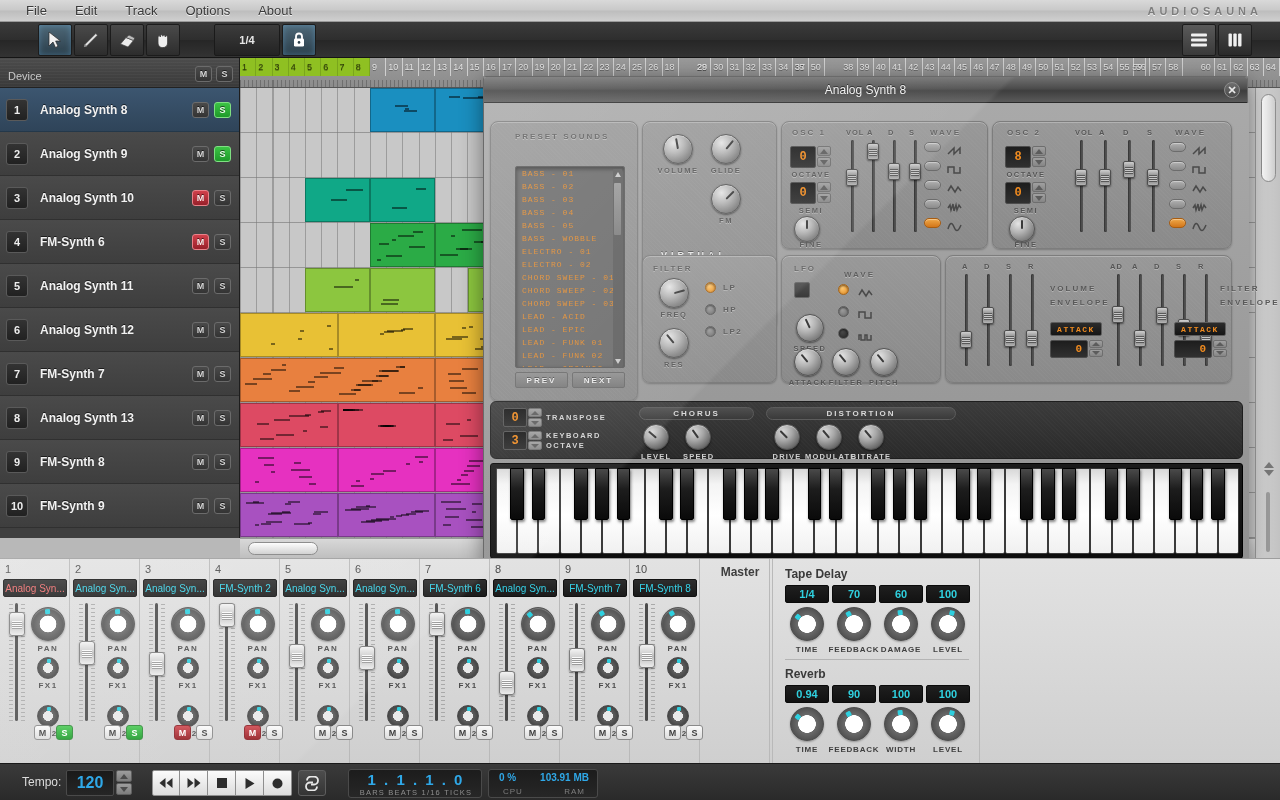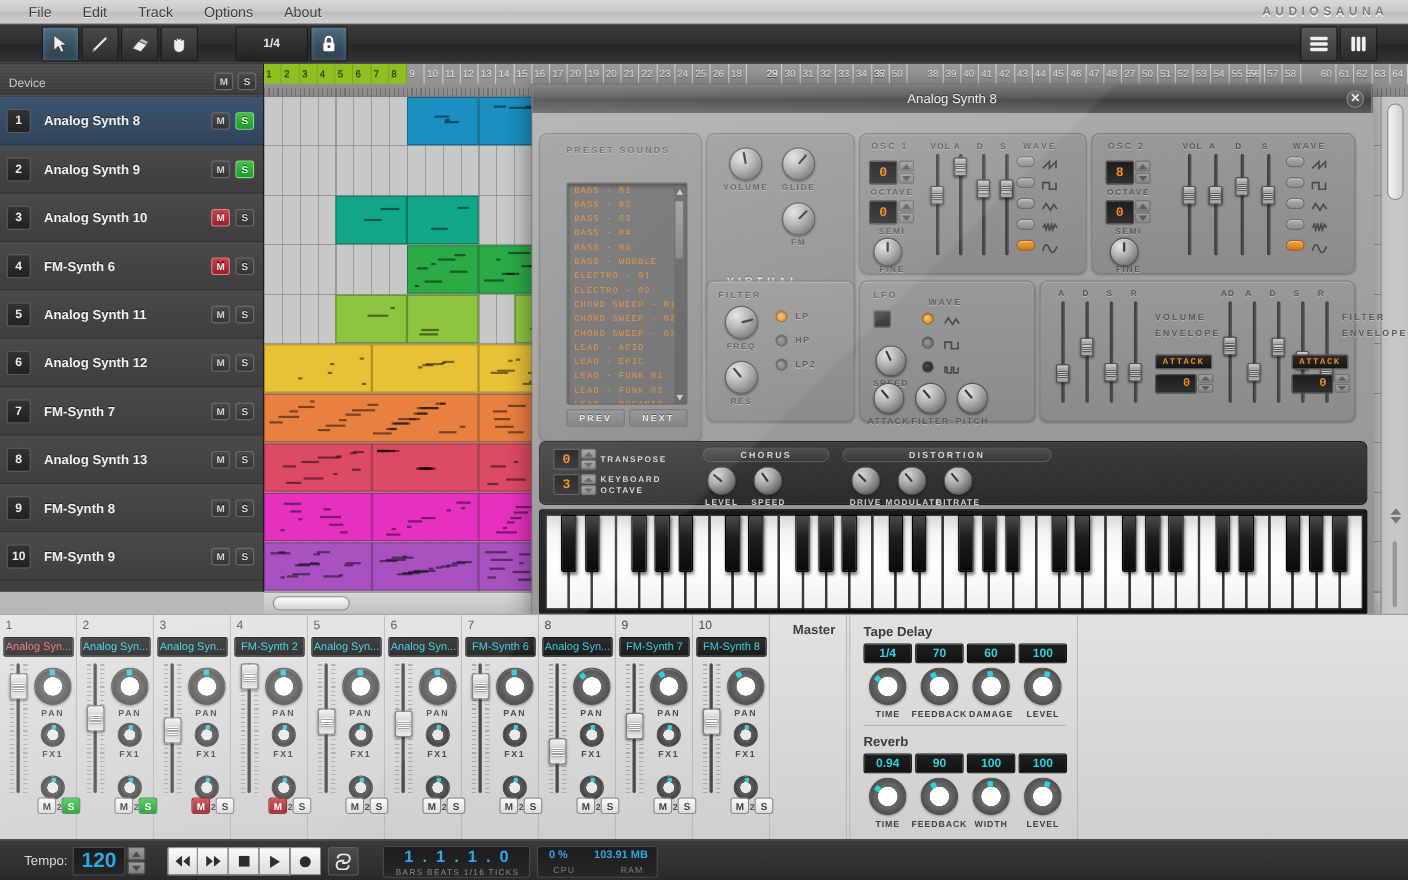--- a/index.html
+++ b/index.html
@@ -464,21 +464,21 @@
   .transport{
     position:absolute; left:0; top:763px; width:1280px; height:37px;
     background:linear-gradient(180deg,#3a3a3a,#2a2a2a);
     border-top:1px solid #1a1a1a;
   }
   .tempolab{ position:absolute; left:22px; top:11px; font-size:12px; color:#dcdcdc;}
   .tempobox{
     position:absolute; left:66px; top:6px; width:48px; height:26px;
     background:linear-gradient(180deg,#1a1a1a,#262626);
     border:1px solid #4a4a4a; border-radius:2px;
-    color:#2fa8e8; font-size:19px; font-weight:bold;
+    color:#2fa8e8; font-size:16px; font-weight:bold;
     display:flex;align-items:center;justify-content:center;
   }
   .temposp{ position:absolute; left:116px; top:6px; width:16px; height:26px;}
   .temposp .s{
     width:16px;height:12px;
     background:linear-gradient(180deg,#9d9d9d,#7d7d7d);
     border:1px solid #5f5f5f;border-radius:2px;
     display:flex;align-items:center;justify-content:center;
   }
   .temposp .s+.s{ margin-top:1px;}
@@ -635,21 +635,21 @@
         <div class="bar" style="left: 617.5px;">39</div>
         <div class="bar" style="left: 633.75px;">40</div>
         <div class="bar" style="left: 650px;">41</div>
         <div class="bar" style="left: 666.25px;">42</div>
         <div class="bar" style="left: 682.5px;">43</div>
         <div class="bar" style="left: 698.75px;">44</div>
         <div class="bar" style="left: 715px;">45</div>
         <div class="bar" style="left: 731.25px;">46</div>
         <div class="bar" style="left: 747.5px;">47</div>
         <div class="bar" style="left: 763.75px;">48</div>
-        <div class="bar" style="left: 780px;">27</div>
+        <div class="bar" style="left: 780px;">49</div>
         <div class="bar" style="left: 796.25px;">50</div>
         <div class="bar" style="left: 812.5px;">51</div>
         <div class="bar" style="left: 828.75px;">52</div>
         <div class="bar" style="left: 845px;">53</div>
         <div class="bar" style="left: 861.25px;">54</div>
         <div class="bar" style="left: 877.5px;">55</div>
         <div class="bar" style="left: 893.75px;">56</div>
         <div class="bar" style="left: 910px;">57</div>
         <div class="bar" style="left: 926.25px;">58</div>
         <div class="bar" style="left: 890px; font-style: italic;">59</div>

